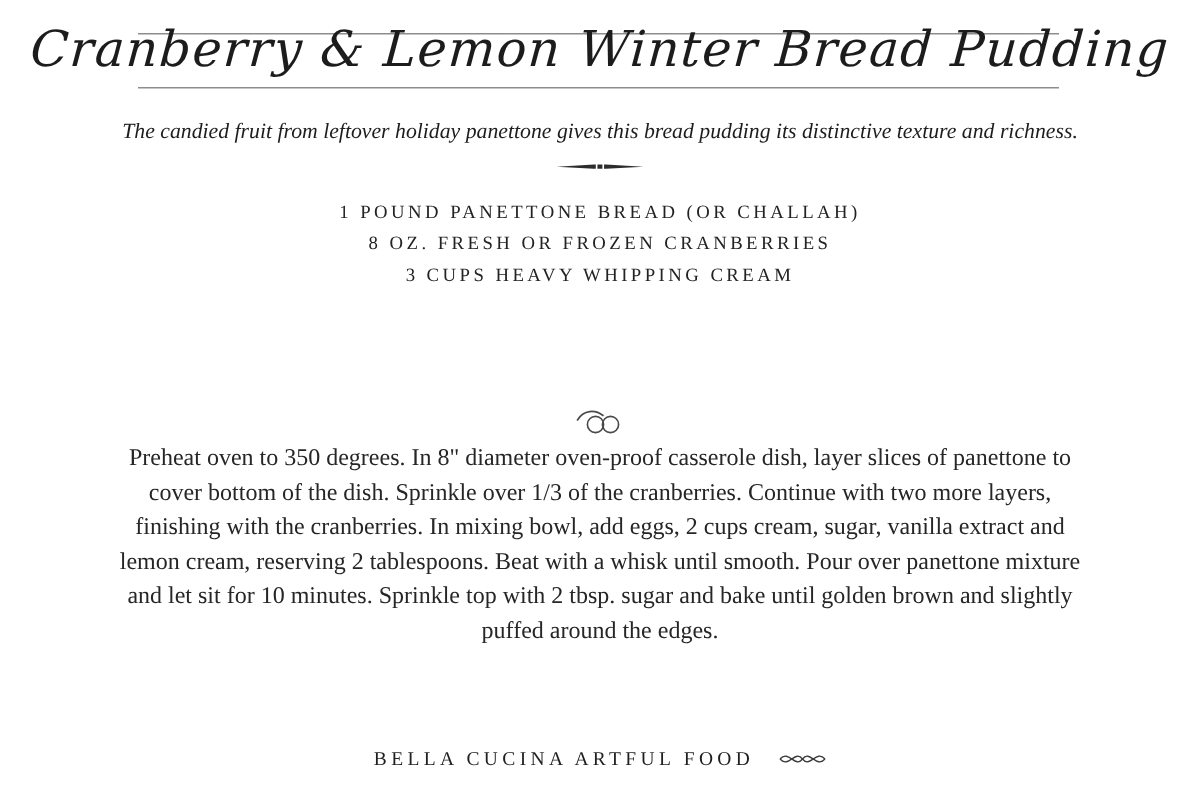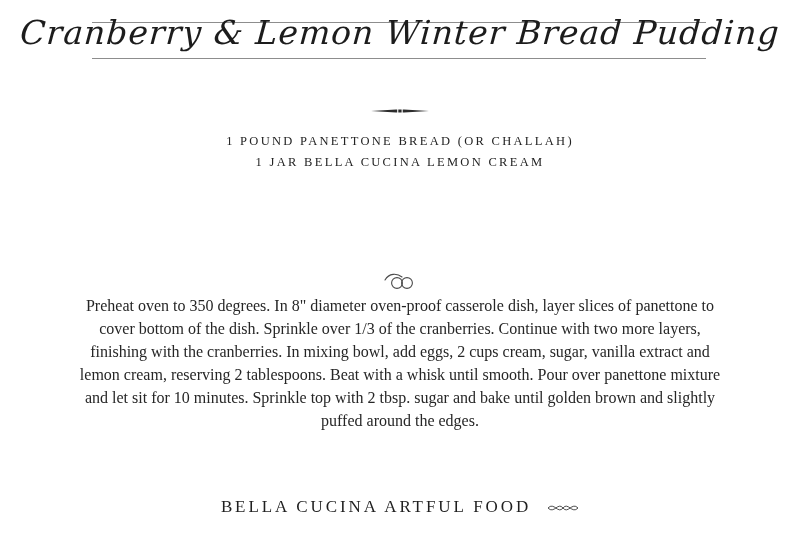--- a/index.html
+++ b/index.html
@@ -90,51 +90,53 @@
   .footer {
     position: absolute;
     top: 497px;
     left: 0; right: 0;
     display: flex;
     align-items: center;
     justify-content: center;
     gap: 16px;
   }
   .footer .brand, .footer .website {
-    font-size: 17px;
+    font-size: 13px;
     letter-spacing: 2.9px;
     text-transform: uppercase;
     color: #1f1f1f;
     white-space: nowrap;
   }
   .ornament-svg { display: inline-block; vertical-align: middle; }
 </style>
 </head>
 <body>
 
 <div class="page">
 
   <div class="header-band">
     <div class="rule rule-top"></div>
     <div class="rule rule-bottom"></div>
     <div class="recipe-title">Cranberry &amp; Lemon Winter Bread Pudding</div>
   </div>
 
+  <div class="subtitle">The candied fruit from leftover holiday panettone gives this bread pudding its distinctive texture and richness.</div>
 
   <div class="dash-ornament">
     <svg class="ornament-svg" width="58" height="8" viewBox="0 0 58 8" aria-hidden="true">
       <polygon points="0,4.1 25,2.6 33,2.6 58,4.1 33,5.5 25,5.5" fill="#2c2c2c"></polygon>
       <rect x="26.2" y="1.9" width="1.1" height="4.4" fill="#ffffff"></rect>
       <rect x="30.6" y="1.9" width="1.1" height="4.4" fill="#ffffff"></rect>
     </svg>
   </div>
 
   <ul class="ingredients">
     <li>1 pound panettone bread (or challah)</li>
-    <li>1 jar Bella Cucina lemon cream</li>
+    <li>8 oz. fresh or frozen cranberries</li>
+    <li>3 cups heavy whipping cream</li>
   </ul>
 
   <div class="loop-ornament">
     <svg class="ornament-svg" width="36" height="20" viewBox="0 0 36 20" aria-hidden="true">
       <path d="M3,9 C7,2 15,2 20,6" fill="none" stroke="#4a4a4a" stroke-width="1.1" stroke-linecap="round"></path>
       <circle cx="15" cy="12" r="5.4" fill="none" stroke="#4a4a4a" stroke-width="1.1"></circle>
       <circle cx="25" cy="12" r="5.4" fill="none" stroke="#4a4a4a" stroke-width="1.1"></circle>
     </svg>
   </div>
 

